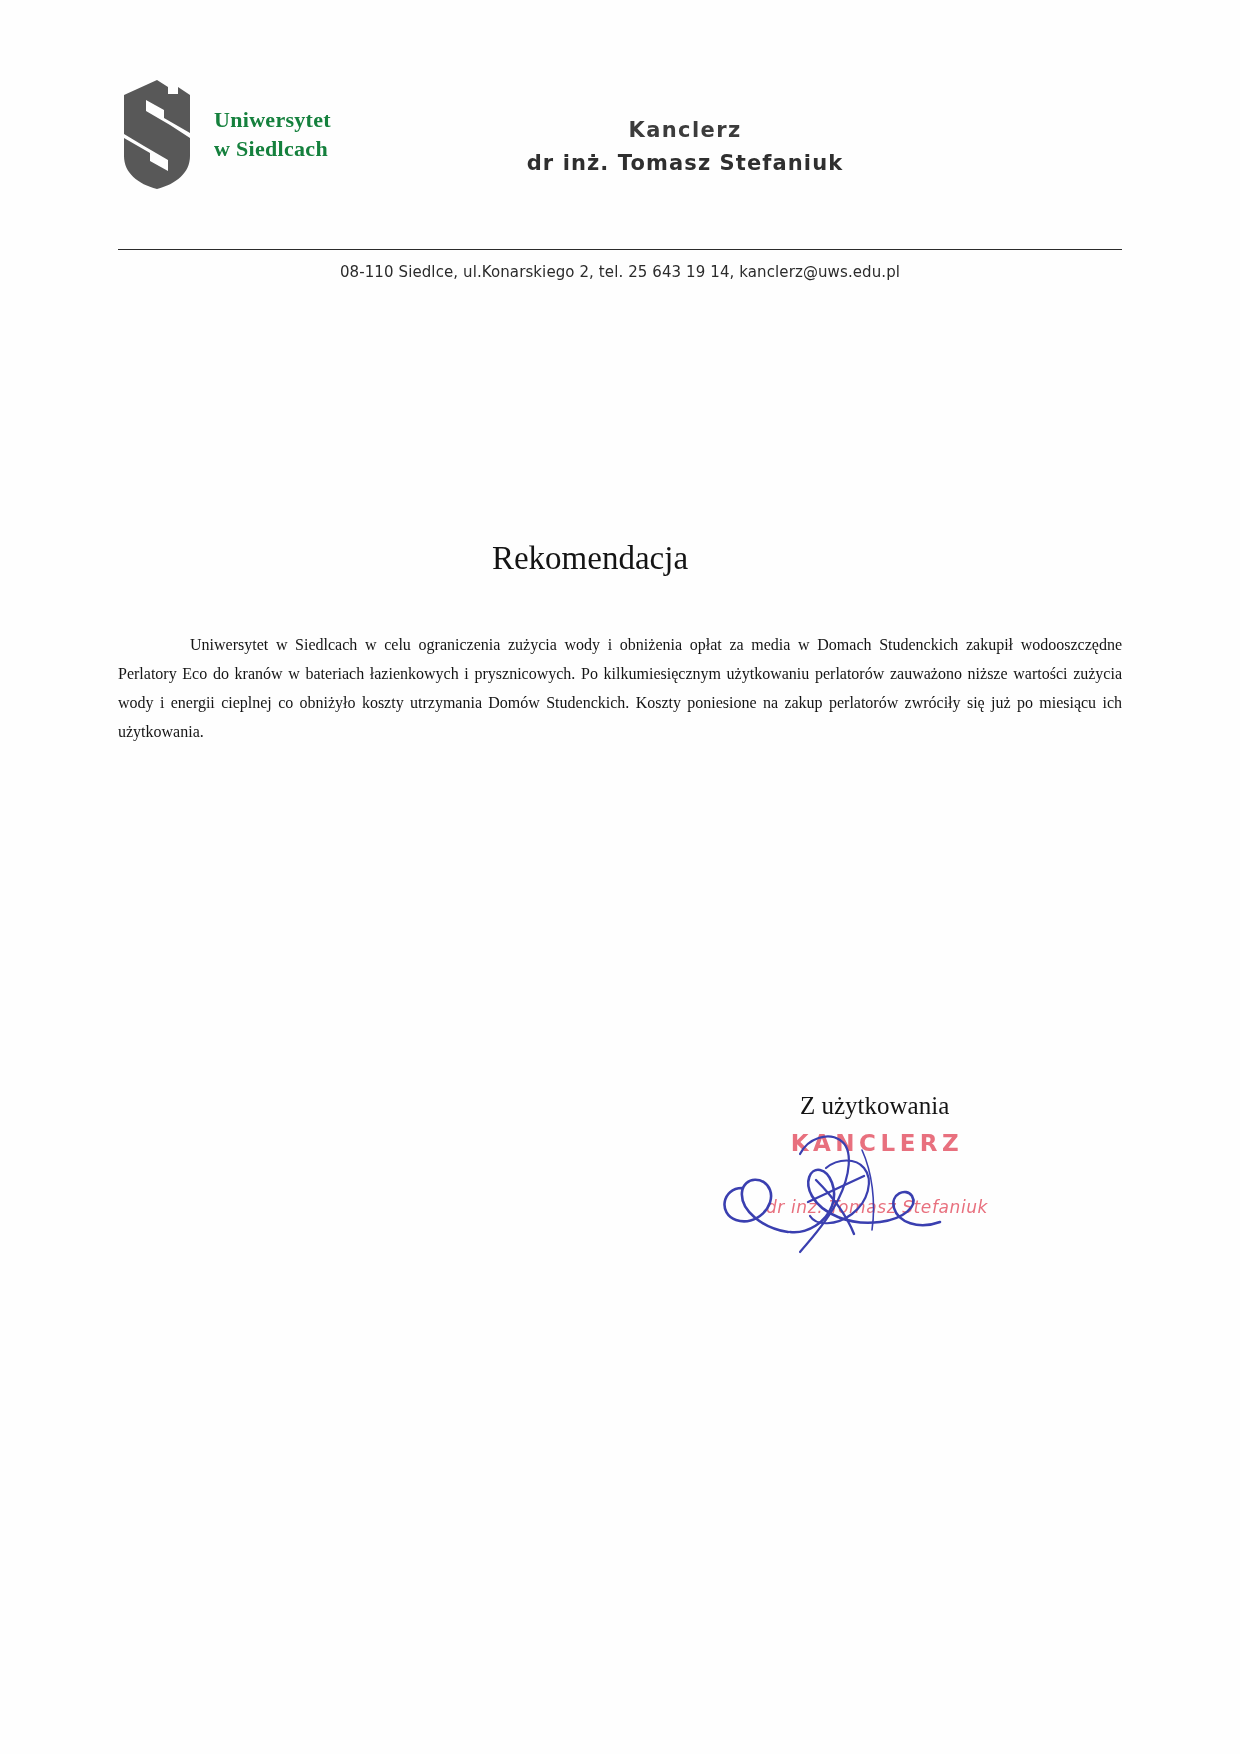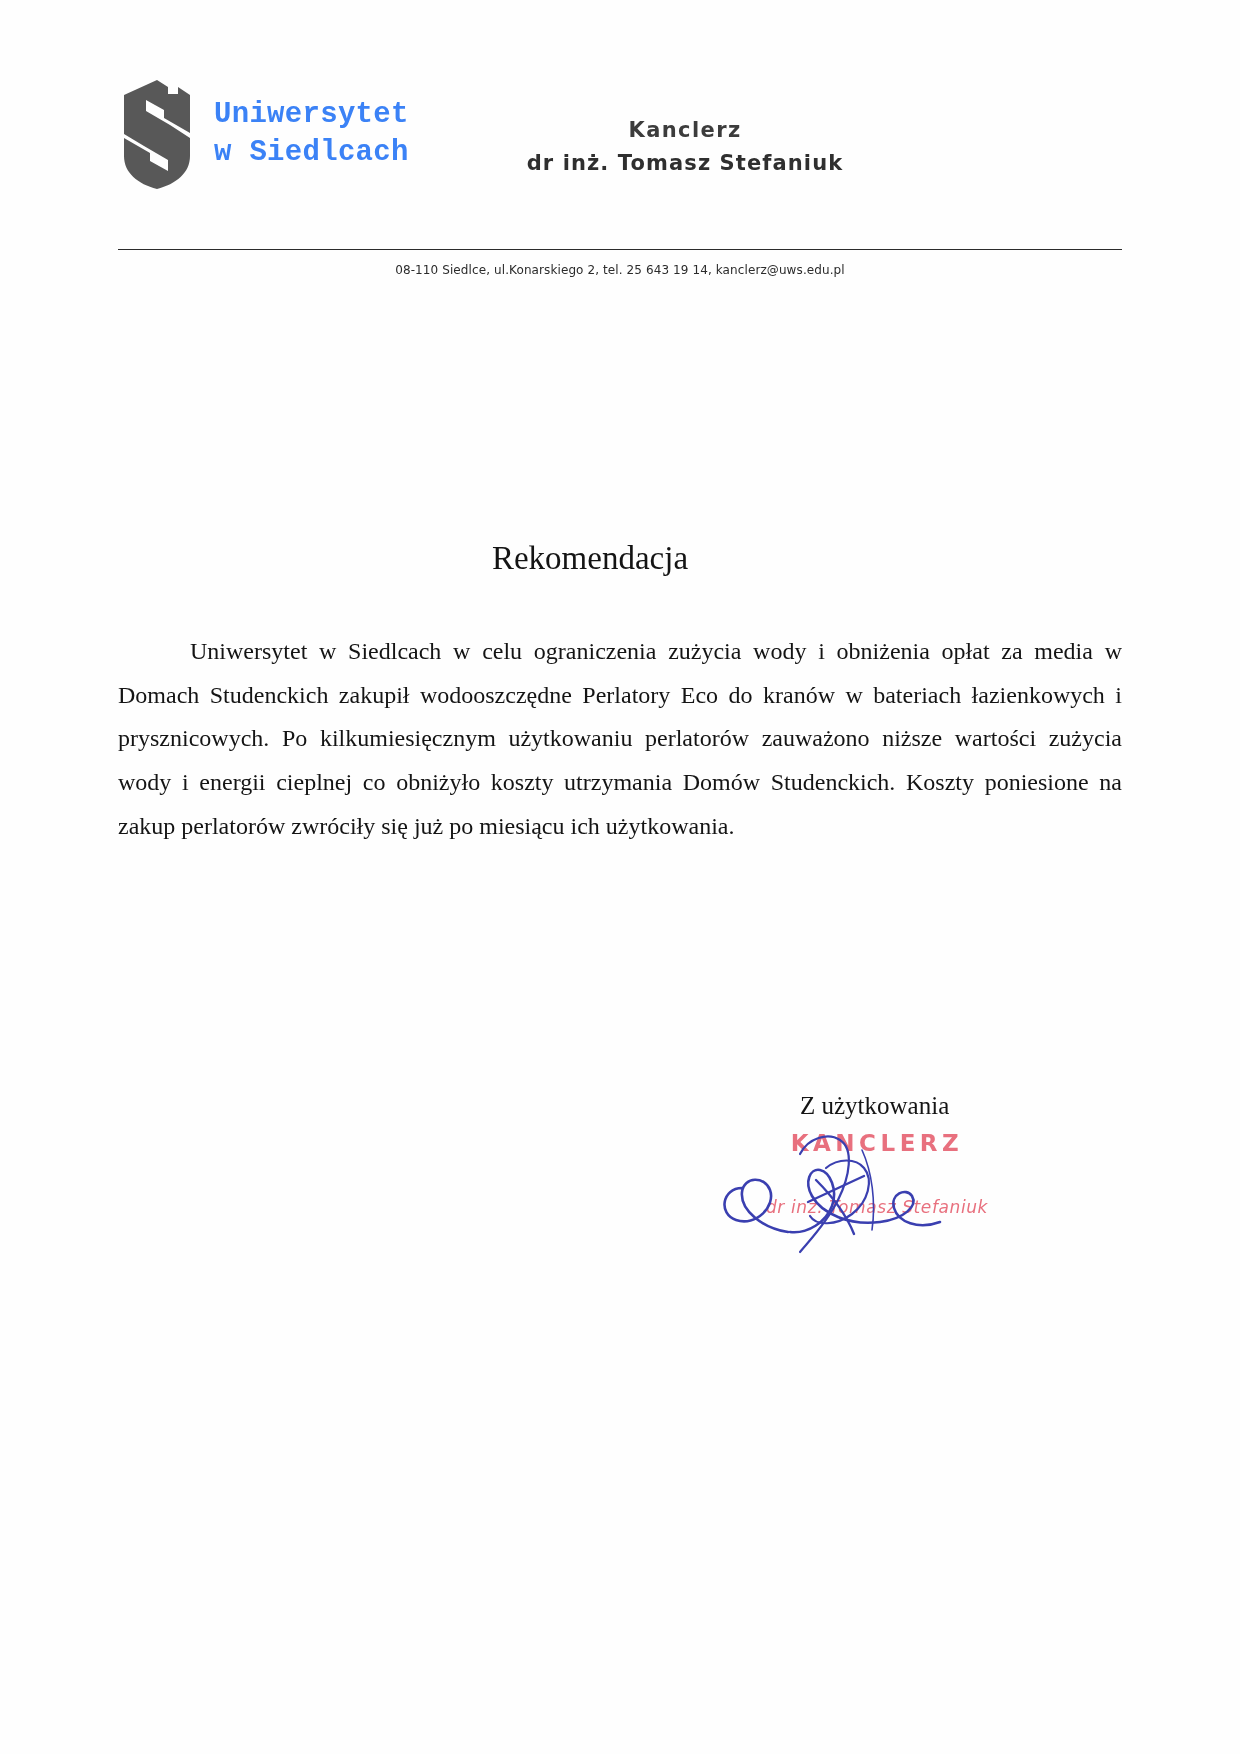--- a/index.html
+++ b/index.html
@@ -40,25 +40,25 @@
     gap: 18px;
   }
 
   .logo-mark {
     width: 78px;
     height: 112px;
     display: block;
   }
 
   .logo-text {
-    font-family: Liberation Mono, monospace;
-    font-weight: bold;
-    font-size: 29px;
+    font-family: Liberation Serif, serif;
+    font-weight: bold;
+    font-size: 22px;
     line-height: 1.32;
-    color: #3b82f6;
+    color: #15803d;
     letter-spacing: 0.3px;
     white-space: nowrap;
   }
   .logo-text .l2 { display: block; }
 
   .office-block {
     position: absolute;
     left: 0;
     right: 0;
     top: 118px;
@@ -90,21 +90,21 @@
     border-top: 1.6px solid #2b2b2b;
   }
 
   .contact {
     position: absolute;
     left: 0;
     right: 0;
     top: 261px;
     text-align: center;
     font-family: "DejaVu Sans", sans-serif;
-    font-size: 12px;
+    font-size: 15px;
     line-height: 1.55;
     color: #2b2b2b;
     letter-spacing: 0.1px;
   }
   .contact .www { display: block; }
 
   
   .date-line {
     position: absolute;
     right: 118px;
@@ -128,21 +128,21 @@
     color: #141414;
   }
 
   
   .body-text {
     position: absolute;
     left: 118px;
     right: 118px;
     top: 630px;
     font-family: "Liberation Serif", serif;
-    font-size: 24px;
+    font-size: 16px;
     line-height: 1.82;
     text-align: justify;
     text-justify: inter-word;
     color: #141414;
   }
   .body-text p {
     margin: 0;
     text-indent: 72px;
   }
 

